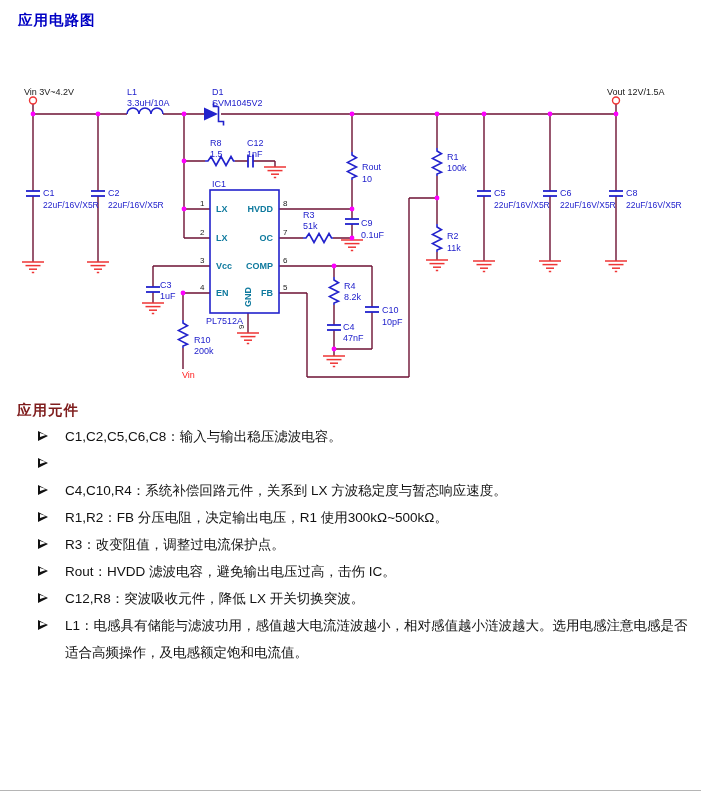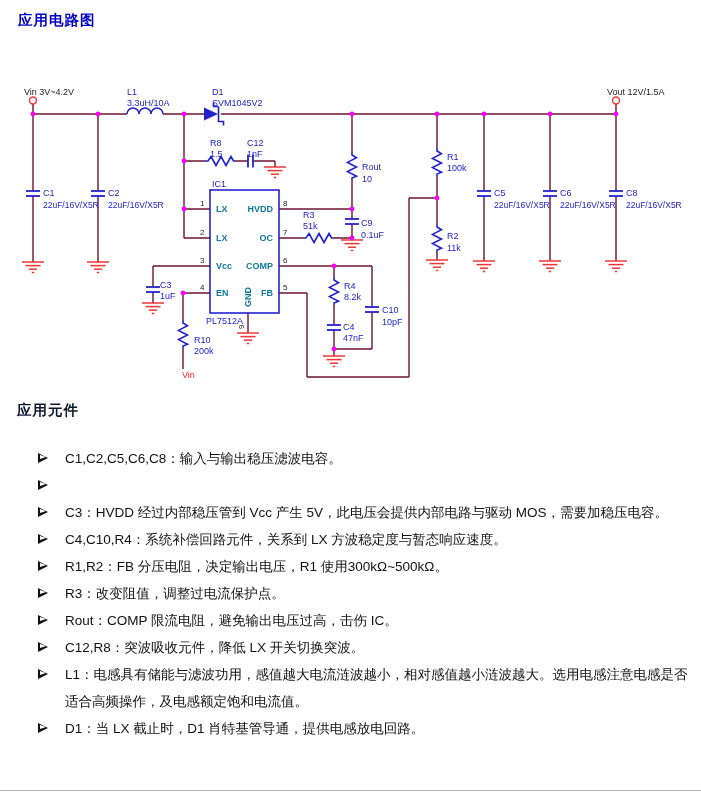--- a/index.html
+++ b/index.html
@@ -10,22 +10,22 @@
   
   text{font-family:"Liberation Sans","DejaVu Sans",sans-serif;}
   .lbl{font-size:9px;fill:#2222cc;}
   .val{font-size:8.5px;fill:#2222cc;}
   .blk{font-size:9px;fill:#1a1a1a;}
   .pnum{font-size:8px;fill:#1a1a1a;}
   .pname{font-size:9px;fill:#0f7a9e;font-weight:bold;}
   .netred{font-size:9px;fill:#ff2222;}
   
   .doc{position:absolute;left:0;top:401px;right:0;color:#111;}
-  .section-heading{margin:0 0 0 17px;font-size:14.5px;font-weight:bold;color:#0f172a;letter-spacing:1px;}
-  .bullets{margin-top:25px;}
+  .section-heading{margin:0 0 0 17px;font-size:14.5px;font-weight:bold;color:#7f1d1d;letter-spacing:1px;}
+  .bullets{margin-top:3px;}
   .bullet{display:flex;align-items:flex-start;padding-left:38px;min-height:27px;}
   .marker{position:relative;flex:0 0 27px;height:27px;}
   .marker::before{content:"";position:absolute;left:0;top:8px;width:0;height:0;
       border-left:10px solid #111;border-top:5px solid transparent;border-bottom:5px solid transparent;}
   .marker::after{content:"";position:absolute;left:1.5px;top:10.4px;width:0;height:0;
       border-left:6px solid #fff;border-top:2.6px solid transparent;border-bottom:2.6px solid transparent;}
   .btext{width:627px;font-size:13.5px;line-height:27px;}
   .page-edge{position:absolute;left:0;right:0;bottom:4px;border-top:1px solid #b5b5b5;}
 </style>
 </head>
@@ -236,47 +236,39 @@
     <div class="bullets">
       <div class="bullet">
           <span class="marker"></span>
           <span class="btext">C1,C2,C5,C6,C8：输入与输出稳压滤波电容。</span>
         </div>
       <div class="bullet">
           <span class="marker"></span>
         </div>
       <div class="bullet">
           <span class="marker"></span>
-          <span class="btext">C3：HVDD 经过内部稳压管到 Vcc 产生 5V，此电压会提供内部电路与驱动 MOS，需要加稳压电容。</span>
-        </div>
-      <div class="bullet">
-          <span class="marker"></span>
           <span class="btext">C4,C10,R4：系统补偿回路元件，关系到 LX 方波稳定度与暂态响应速度。</span>
         </div>
       <div class="bullet">
           <span class="marker"></span>
           <span class="btext">R1,R2：FB 分压电阻，决定输出电压，R1 使用300kΩ~500kΩ。</span>
         </div>
       <div class="bullet">
           <span class="marker"></span>
           <span class="btext">R3：改变阻值，调整过电流保护点。</span>
         </div>
       <div class="bullet">
           <span class="marker"></span>
-          <span class="btext">Rout：COMP 限流电阻，避免输出电压过高，击伤 IC。</span>
+          <span class="btext">Rout：HVDD 滤波电容，避免输出电压过高，击伤 IC。</span>
         </div>
       <div class="bullet">
           <span class="marker"></span>
           <span class="btext">C12,R8：突波吸收元件，降低 LX 开关切换突波。</span>
         </div>
       <div class="bullet">
           <span class="marker"></span>
           <span class="btext">L1：电感具有储能与滤波功用，感值越大电流涟波越小，相对感值越小涟波越大。选用电感注意电感是否适合高频操作，及电感额定饱和电流值。</span>
-        </div>
-      <div class="bullet">
-          <span class="marker"></span>
-          <span class="btext">D1：当 LX 截止时，D1 肖特基管导通，提供电感放电回路。</span>
         </div>
     </div>
   </div>
 
   <div class="page-edge"></div>
 </div>
 
 </body></html>

